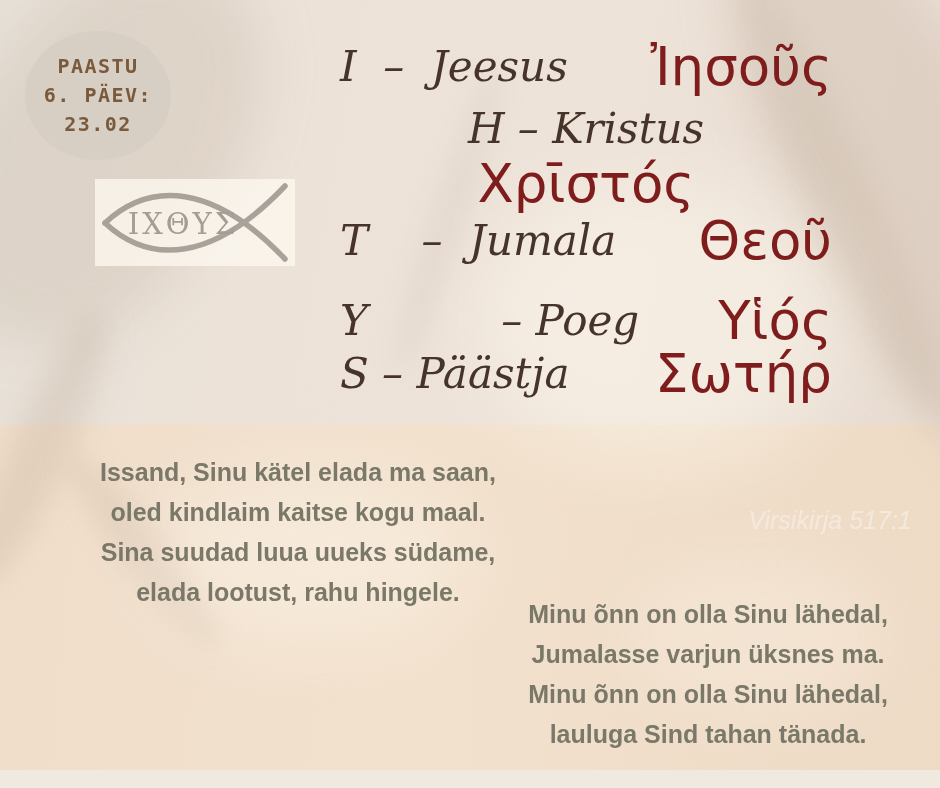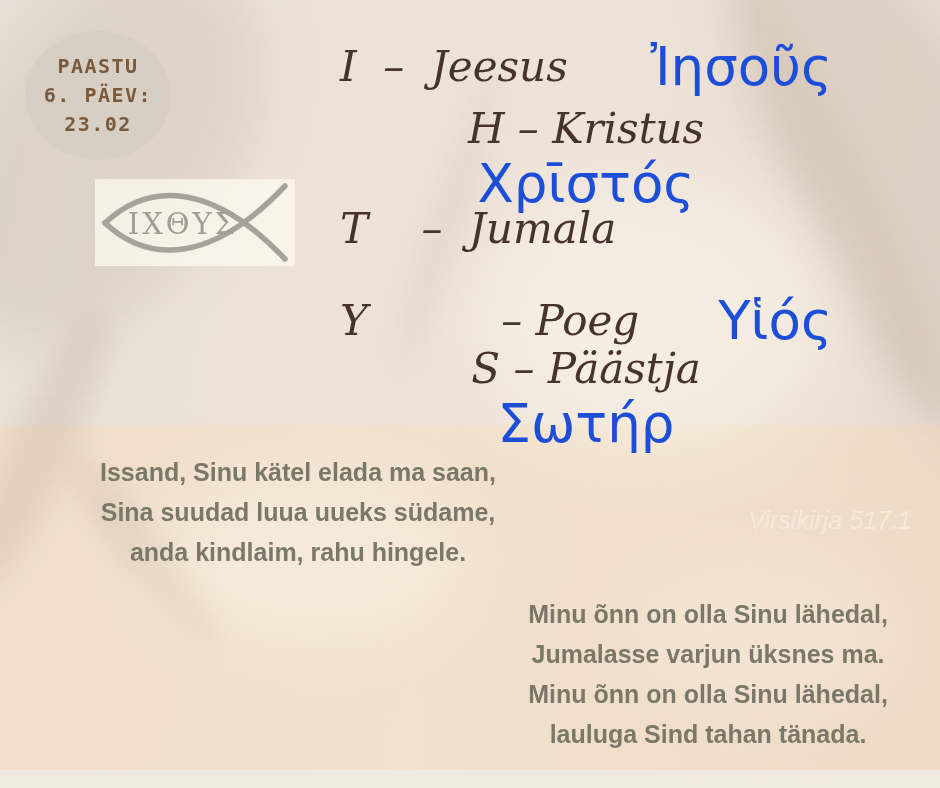--- a/index.html
+++ b/index.html
@@ -67,23 +67,23 @@
   .acro-row{
     position:absolute;left:340px;width:492px;height:84px;
     display:flex;align-items:center;justify-content:space-between;
   }
   .acro-latin{
     font-family:"DejaVu Serif", serif;font-style:italic;
     font-size:42px;color:#463329;white-space:pre;
   }
   .acro-greek{
     font-family:"DejaVu Sans", sans-serif;
-    font-size:53px;color:#1d4ed8;white-space:nowrap;
+    font-size:53px;color:#7f1d1d;white-space:nowrap;
   }
-  .r1{top:24px;} .r2{top:104px;flex-direction:column;} .r3{top:186px;} .r4{top:278px;} .r5{top:344px;flex-direction:column;}
+  .r1{top:24px;} .r2{top:104px;flex-direction:column;} .r3{top:198px;} .r4{top:278px;} .r5{top:331px;}
 
   
   .verse{
     position:absolute;text-align:center;
     font-weight:bold;font-size:25px;line-height:40px;
     color:#7a7868;
   }
   .verse1{left:62px;top:452px;width:472px;}
   .verse2{left:478px;top:594px;width:460px;}
   .reference{
@@ -126,34 +126,36 @@
   <div class="acro-row r1">
     <span class="acro-latin">I  –  Jeesus</span>
     <span class="acro-greek">Ἰησοῦς</span>
   </div>
   <div class="acro-row r2">
     <span class="acro-latin">H – Kristus</span>
     <span class="acro-greek">Χρῑστός</span>
   </div>
   <div class="acro-row r3">
     <span class="acro-latin">T    –  Jumala</span>
+    <span class="acro-greek">Θεοῦ</span>
   </div>
   <div class="acro-row r4">
     <span class="acro-latin">Y          – Poeg</span>
     <span class="acro-greek">Υἱός</span>
   </div>
   <div class="acro-row r5">
     <span class="acro-latin">S – Päästja</span>
     <span class="acro-greek">Σωτήρ</span>
   </div>
 
   <div class="verse verse1">
     <div>Issand, Sinu kätel elada ma saan,</div>
+    <div>oled kindlaim kaitse kogu maal.</div>
     <div>Sina suudad luua uueks südame,</div>
-    <div>anda kindlaim, rahu hingele.</div>
+    <div>elada lootust, rahu hingele.</div>
   </div>
 
   <div class="reference">Virsikirja 517:1</div>
 
   <div class="verse verse2">
     <div>Minu õnn on olla Sinu lähedal,</div>
     <div>Jumalasse varjun üksnes ma.</div>
     <div>Minu õnn on olla Sinu lähedal,</div>
     <div>lauluga Sind tahan tänada.</div>
   </div>

